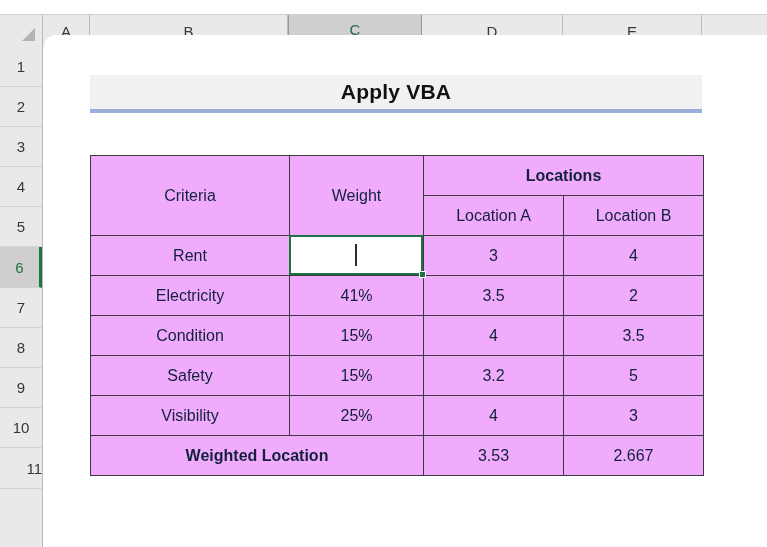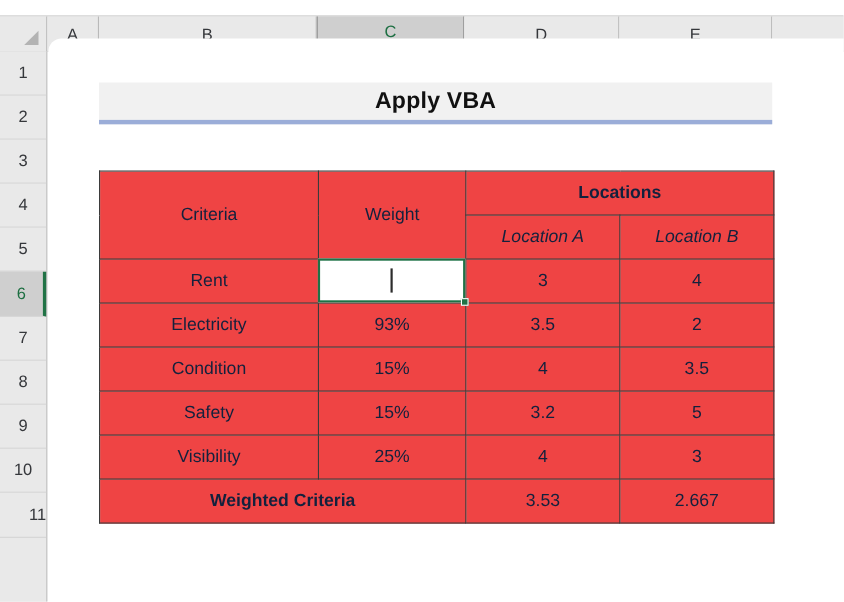--- a/index.html
+++ b/index.html
@@ -90,21 +90,21 @@
     border-collapse:collapse;
     width:613px;
     table-layout:fixed;
   }
   table.grid td {
     border:1px solid #3b3b3b;
     text-align:center;
     vertical-align:middle;
     font-size:16px;
     color:#13213d;
-    background:#ef4444;
+    background:#f0abfc;
     height:40px;
     padding:0 2px;
   }
   col.c-crit   { width:199px; }
   col.c-weight { width:134px; }
   col.c-loca   { width:140px; }
   col.c-locb   { width:140px; }
 
   td.hdr-crit, td.hdr-weight {
     background:#fdeec9;
@@ -115,21 +115,20 @@
   td.hdr-locations {
     background:#e3efd9;
     font-weight:bold;
     font-size:19px;
     color:#111111;
   }
   td.hdr-sub {
     background:#d6dce4;
     font-size:16px;
     color:#13213d;
-    font-style:italic;
   }
   td.crit-cell {
     background:#d6dce4;
     font-size:16px;
     color:#13213d;
   }
   td.avg-cell {
     background:#fce4d6;
     font-weight:bold;
     font-size:18px;
@@ -251,21 +250,21 @@
           </tr>
 
           <tr>
             <td class="crit-cell">Rent</td>
             <td class="num-cell"></td>
             <td class="num-cell">3</td>
             <td class="num-cell">4</td>
           </tr>
           <tr>
             <td class="crit-cell">Electricity</td>
-            <td class="num-cell">93%</td>
+            <td class="num-cell">41%</td>
             <td class="num-cell">3.5</td>
             <td class="num-cell">2</td>
           </tr>
           <tr>
             <td class="crit-cell">Condition</td>
             <td class="num-cell">15%</td>
             <td class="num-cell">4</td>
             <td class="num-cell">3.5</td>
           </tr>
           <tr>
@@ -275,21 +274,21 @@
             <td class="num-cell">5</td>
           </tr>
           <tr>
             <td class="crit-cell">Visibility</td>
             <td class="num-cell">25%</td>
             <td class="num-cell">4</td>
             <td class="num-cell">3</td>
           </tr>
 
           <tr>
-            <td class="avg-cell" colspan="2">Weighted Criteria</td>
+            <td class="avg-cell" colspan="2">Weighted Location</td>
             <td class="num-cell">3.53</td>
             <td class="num-cell">2.667</td>
           </tr>
         </tbody>
       </table>
 
       <div id="sel-cell">
         <span id="sel-caret"></span>
       </div>
       <div id="sel-handle"></div>

